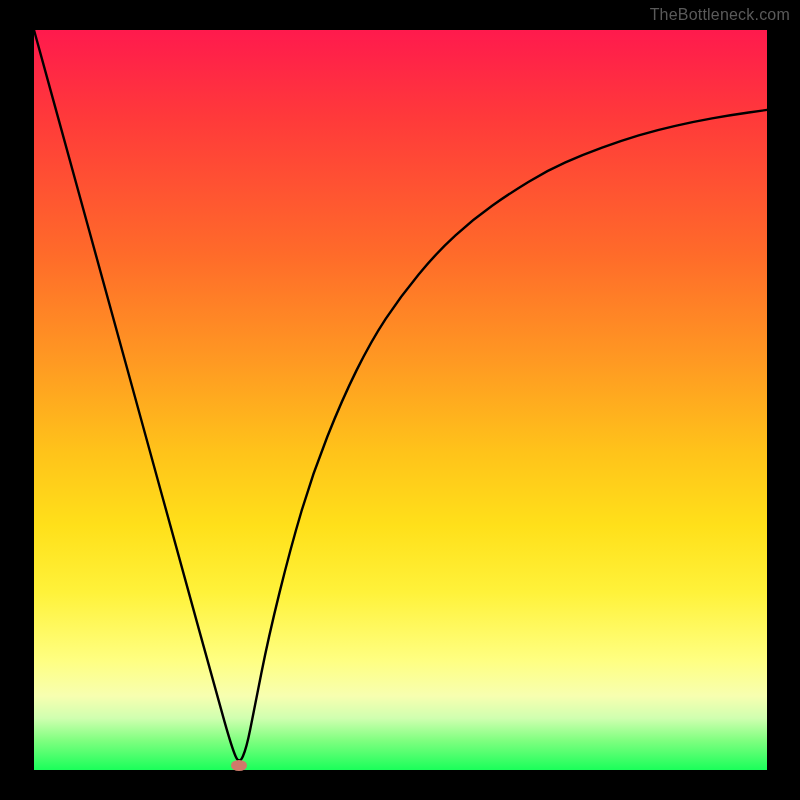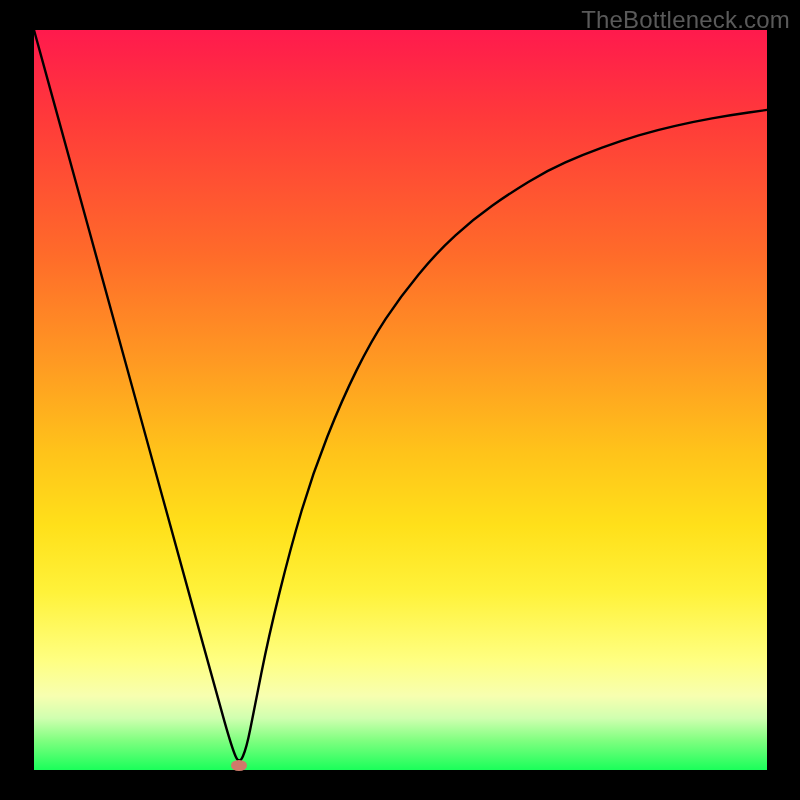--- a/index.html
+++ b/index.html
@@ -40,21 +40,21 @@
       #d0ffb0 93%,
       #80ff80 96%,
       #1aff5a 100%
     );
   }
   .watermark {
     position: absolute;
     top: 6px;
     right: 10px;
     color: #5a5a5a;
-    font-size: 24px;
+    font-size: 16px;
     font-weight: 500;
     letter-spacing: 0.2px;
     user-select: none;
   }
   svg.curve {
     position: absolute;
     left: 0;
     top: 0;
     width: 733px;
     height: 740px;

